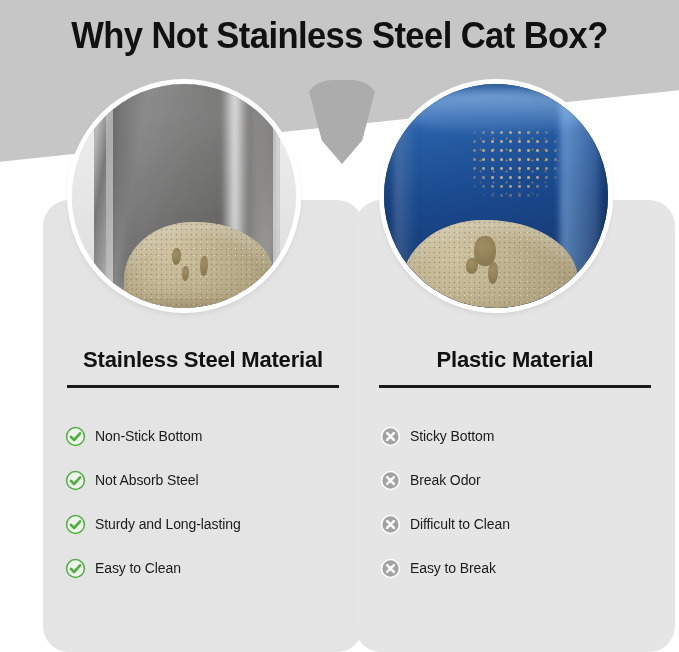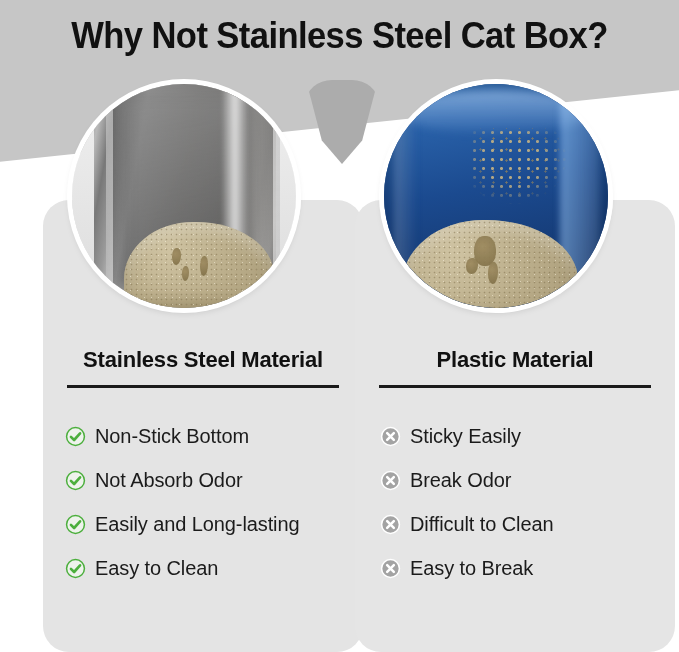--- a/index.html
+++ b/index.html
@@ -312,21 +312,21 @@
     gap: 9px;
   }
   .feature-icon {
     flex: 0 0 auto;
     width: 21px;
     height: 21px;
     display: block;
   }
   .feature-label {
     font-family: "Liberation Sans", sans-serif;
-    font-size: 20px;
+    font-size: 14px;
     color: #1b1b1b;
     white-space: nowrap;
     letter-spacing: -0.1px;
   }
   .card-right .feature-list { left: 25px; }
 </style>
 </head>
 <body>
 
 <div class="bg-root">
@@ -350,28 +350,28 @@
           <circle cx="12" cy="12" r="10.2" fill="#eef3ec" stroke="#4caf3d" stroke-width="1.7"></circle>
           <path d="M6.8 12.4 L10.4 16 L17.2 8.4" fill="none" stroke="#4caf3d" stroke-width="3" stroke-linecap="round" stroke-linejoin="round"></path>
         </svg>
         <span class="feature-label">Non-Stick Bottom</span>
       </li>
       <li class="feature-item">
         <svg class="feature-icon" viewBox="0 0 24 24">
           <circle cx="12" cy="12" r="10.2" fill="#eef3ec" stroke="#4caf3d" stroke-width="1.7"></circle>
           <path d="M6.8 12.4 L10.4 16 L17.2 8.4" fill="none" stroke="#4caf3d" stroke-width="3" stroke-linecap="round" stroke-linejoin="round"></path>
         </svg>
-        <span class="feature-label">Not Absorb Odor</span>
+        <span class="feature-label">Not Absorb Steel</span>
       </li>
       <li class="feature-item">
         <svg class="feature-icon" viewBox="0 0 24 24">
           <circle cx="12" cy="12" r="10.2" fill="#eef3ec" stroke="#4caf3d" stroke-width="1.7"></circle>
           <path d="M6.8 12.4 L10.4 16 L17.2 8.4" fill="none" stroke="#4caf3d" stroke-width="3" stroke-linecap="round" stroke-linejoin="round"></path>
         </svg>
-        <span class="feature-label">Easily and Long-lasting</span>
+        <span class="feature-label">Sturdy and Long-lasting</span>
       </li>
       <li class="feature-item">
         <svg class="feature-icon" viewBox="0 0 24 24">
           <circle cx="12" cy="12" r="10.2" fill="#eef3ec" stroke="#4caf3d" stroke-width="1.7"></circle>
           <path d="M6.8 12.4 L10.4 16 L17.2 8.4" fill="none" stroke="#4caf3d" stroke-width="3" stroke-linecap="round" stroke-linejoin="round"></path>
         </svg>
         <span class="feature-label">Easy to Clean</span>
       </li>
     </ul>
   </div>
@@ -380,21 +380,21 @@
     <div class="card-notch"></div>
     <div class="card-heading">Plastic Material</div>
     <div class="card-rule"></div>
 
     <ul class="feature-list">
       <li class="feature-item">
         <svg class="feature-icon" viewBox="0 0 24 24">
           <circle cx="12" cy="12" r="10.2" fill="#a3a3a3" stroke="#ffffff" stroke-width="1.8"></circle>
           <path d="M8.2 8.2 L15.8 15.8 M15.8 8.2 L8.2 15.8" fill="none" stroke="#ffffff" stroke-width="2.9" stroke-linecap="round"></path>
         </svg>
-        <span class="feature-label">Sticky Easily</span>
+        <span class="feature-label">Sticky Bottom</span>
       </li>
       <li class="feature-item">
         <svg class="feature-icon" viewBox="0 0 24 24">
           <circle cx="12" cy="12" r="10.2" fill="#a3a3a3" stroke="#ffffff" stroke-width="1.8"></circle>
           <path d="M8.2 8.2 L15.8 15.8 M15.8 8.2 L8.2 15.8" fill="none" stroke="#ffffff" stroke-width="2.9" stroke-linecap="round"></path>
         </svg>
         <span class="feature-label">Break Odor</span>
       </li>
       <li class="feature-item">
         <svg class="feature-icon" viewBox="0 0 24 24">

